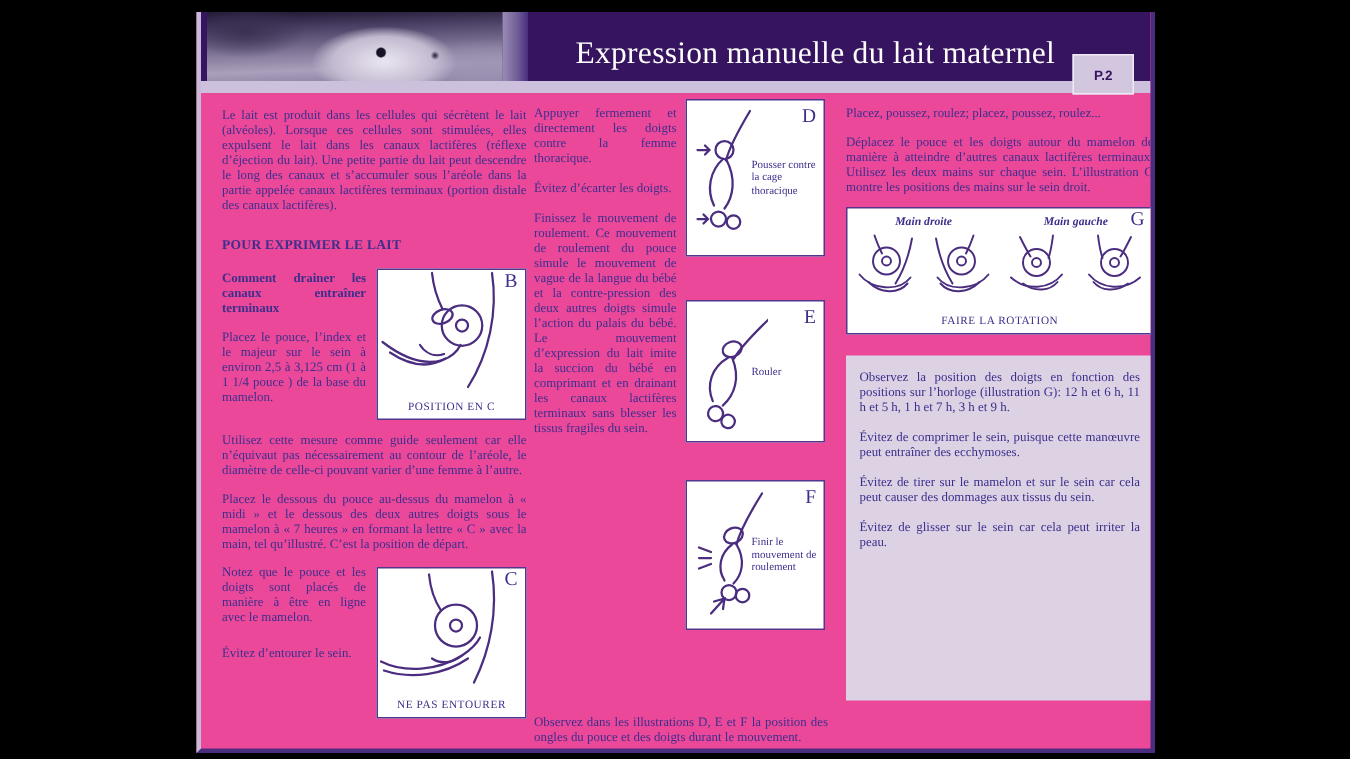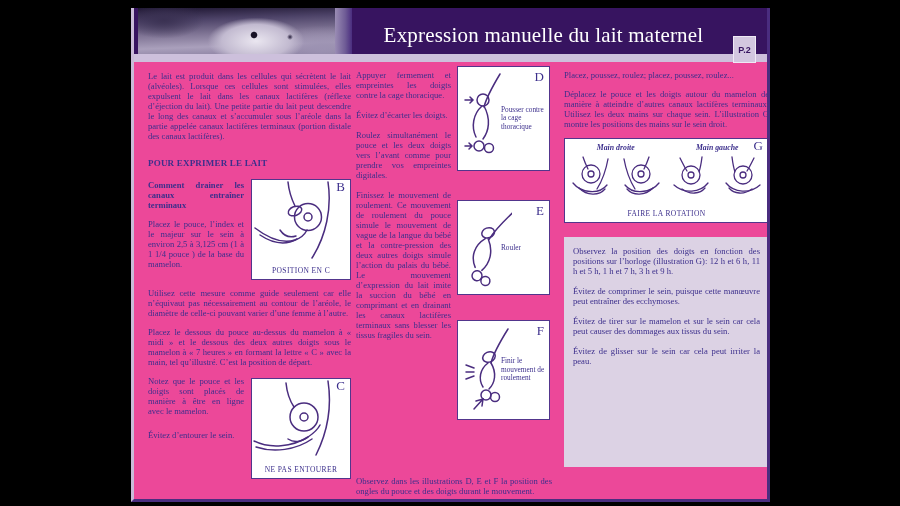--- a/index.html
+++ b/index.html
@@ -14,21 +14,21 @@
       radial-gradient(circle 5px at 116px 27px, #181226 0%, #181226 55%, rgba(0,0,0,0) 75%),
       radial-gradient(circle 4px at 152px 29px, #221a38 0%, rgba(0,0,0,0) 75%),
       radial-gradient(ellipse 62px 30px at 118px 33px, #eae6f0 0%, #c2bad0 55%, rgba(0,0,0,0) 78%),
       radial-gradient(ellipse 56px 26px at 26px 12px, #3a3152 0%, rgba(0,0,0,0) 72%),
       radial-gradient(ellipse 70px 30px at 185px 40px, #9c92b2 0%, rgba(0,0,0,0) 75%),
       linear-gradient(178deg, #1d1530 0%, #4d4368 26%, #837898 55%, #aaa0bc 78%, #877c9e 100%);}
   #midstrip{position:absolute;left:201px;top:0;width:17px;height:46px;
     background:linear-gradient(90deg,#9a8cb4 0%,#6f5c96 60%,#4a2d7f 100%);}
   #title{position:absolute;left:228px;right:42px;top:15px;text-align:center;color:#ffffff;
     font-size:21px;letter-spacing:0.2px;white-space:nowrap;}
-  #badge{position:absolute;right:11px;top:28px;width:23px;height:27px;background:#d3c7e0;
+  #badge{position:absolute;right:11px;top:28px;width:41px;height:27px;background:#d3c7e0;
     border:1px solid #efe9f5;color:#371460;font-weight:bold;font-size:9px;
     display:flex;align-items:center;justify-content:center;z-index:5;
     font-family:"Liberation Sans","DejaVu Sans",sans-serif;}
   #understrip{position:absolute;left:0;top:46px;width:100%;height:8px;background:#cdc0dc;}
   
   .txt{color:#3c2f8c;font-size:8.6px;line-height:10px;}
   .txt p{margin:0 0 9px;text-align:justify;}
   .bold{font-weight:bold;}
   
   #col1{position:absolute;left:14px;top:63px;width:203px;}
@@ -123,23 +123,22 @@
           </svg>
         </div>
         <div class="figcaption">NE PAS ENTOURER</div>
       </div>
 
       <p>Notez que le pouce et les doigts sont placés de manière à être en ligne avec le mamelon.</p>
       <p style="margin-top:14px">Évitez d’entourer le sein.</p>
     </div>
 
     <div id="col2" class="txt">
-      <p>Appuyer fermement et empreintes les doigts contre la cage thoracique.</p>
+      <p>Appuyer fermement et directement les doigts contre la femme thoracique.</p>
       <p>Évitez d’écarter les doigts.</p>
-      <p>Roulez simultanément le pouce et les deux doigts vers l’avant comme pour prendre vos empreintes digitales.</p>
       <p>Finissez le mouvement de roulement.  Ce mouvement de roulement du pouce simule le mouvement de vague de la langue du bébé et la contre-pression des deux autres doigts simule l’action du palais du bébé.  Le mouvement d’expression du lait imite la succion du bébé en comprimant et en drainant les canaux lactifères terminaux sans blesser les tissus fragiles du sein.</p>
     </div>
     <div id="col2b" class="txt">
       <p>Observez dans les illustrations D, E et F la position des ongles du pouce et des doigts durant le mouvement.</p>
       <p>Répéter en cadence pour drainer les canaux lactifères terminaux.</p>
     </div>
 
     <div id="figD" class="figbox dEF">
       <span class="figletter">D</span>
       <div class="fig-draw">

